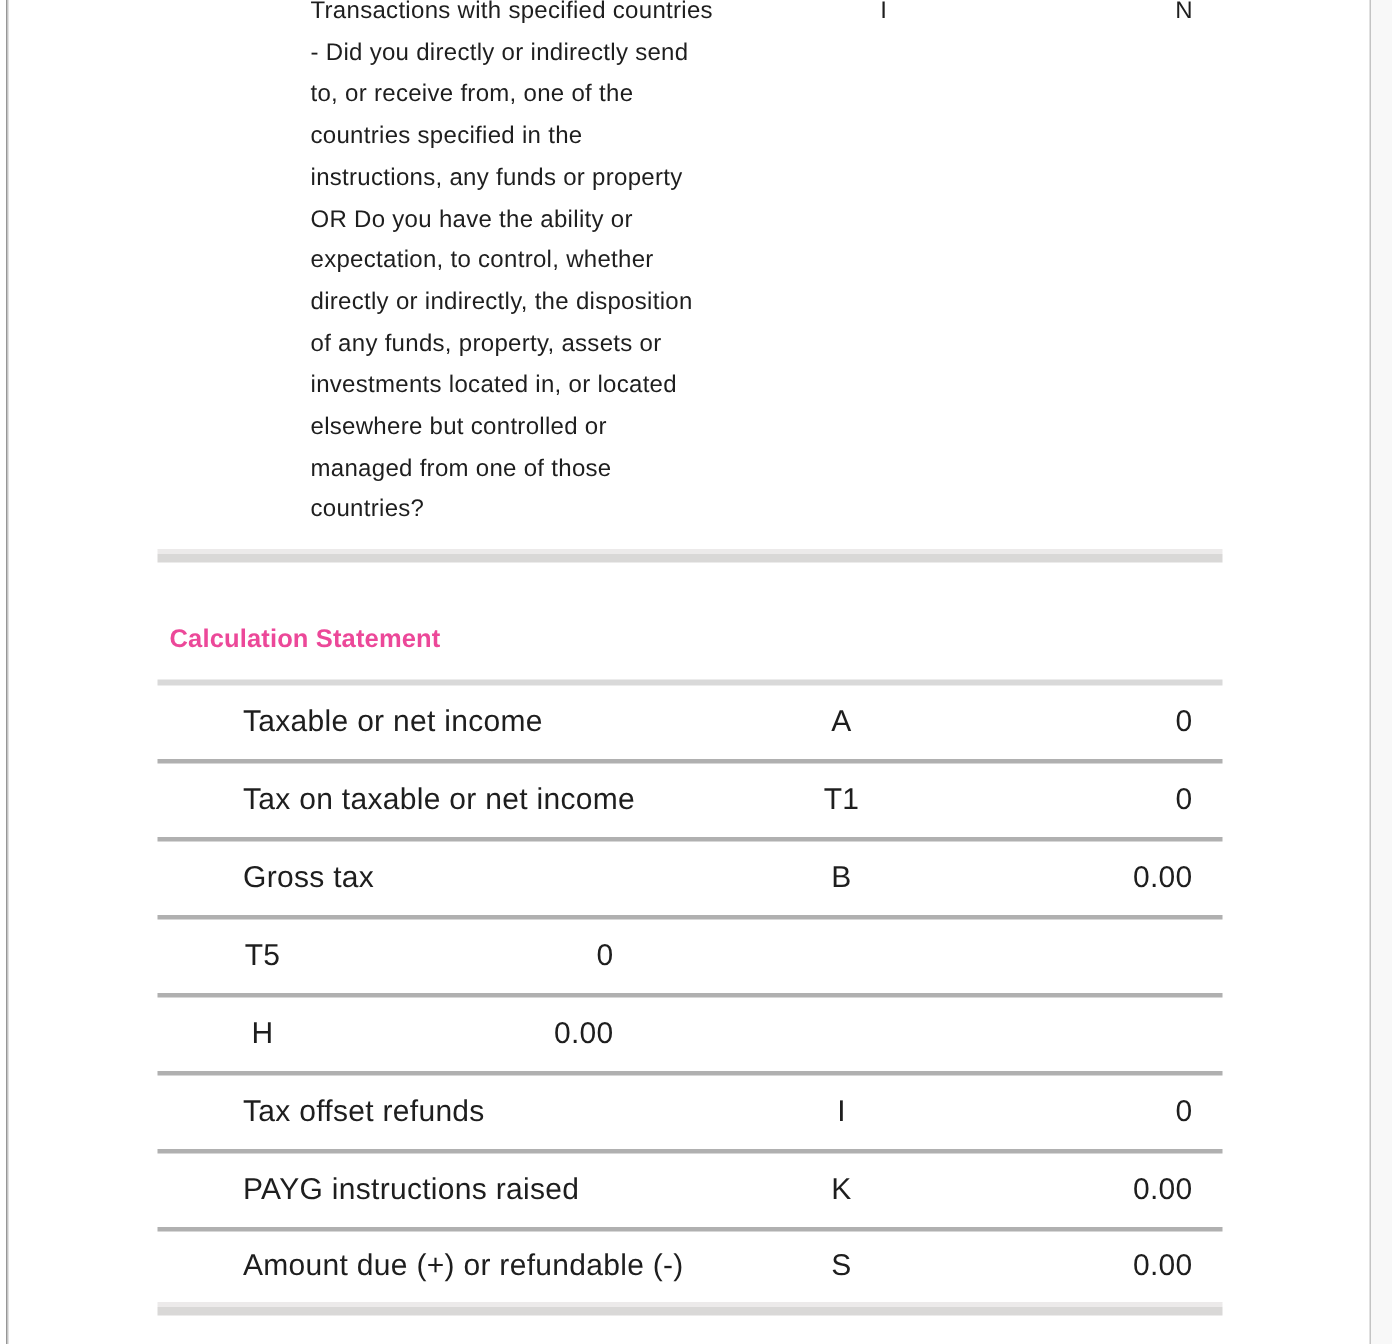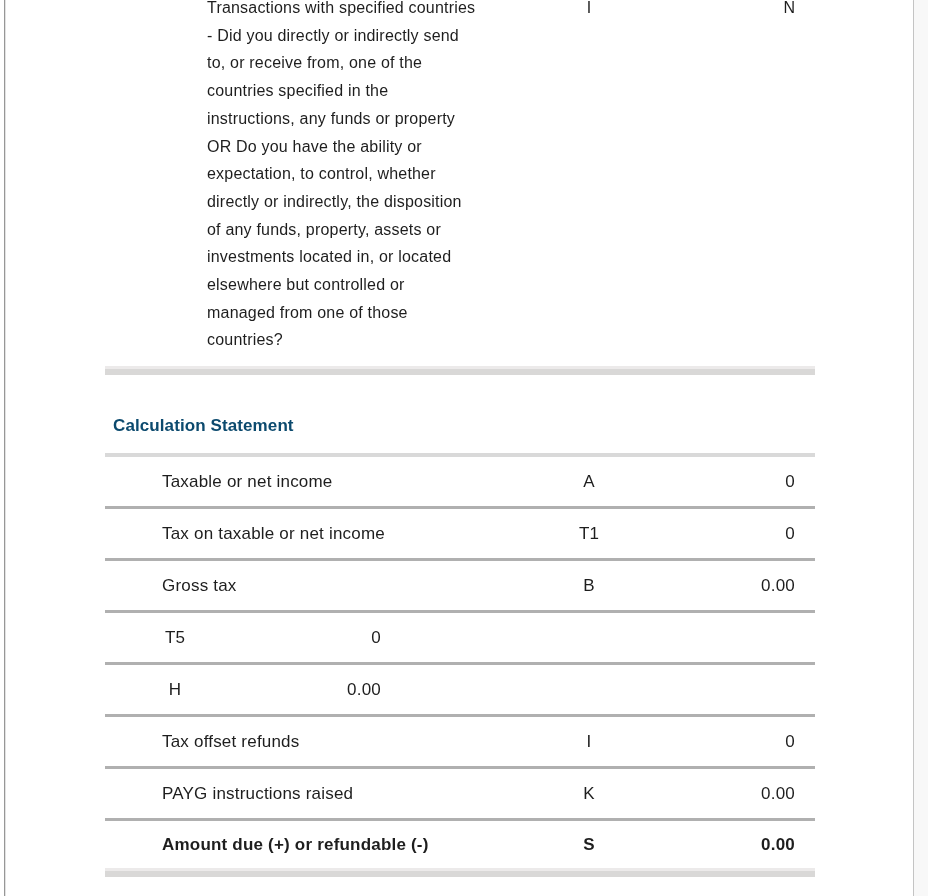--- a/index.html
+++ b/index.html
@@ -37,28 +37,28 @@
   .q-code  { width: 140px; text-align: center; font-size: 16px; line-height: 27.7px; }
   .q-value { width: 156px; text-align: right; padding-right: 20px; box-sizing: border-box;
              font-size: 16px; line-height: 27.7px; }
   .section-bar {
     height: 9px; margin-top: 12px;
     background: linear-gradient(to bottom, #eceaea 0%, #eceaea 35%, #d9d8d7 35%, #d9d8d7 100%);
   }
   .calc-heading {
     margin-top: 40px; padding-left: 8px;
     font-size: 17px; font-weight: bold; line-height: 22px;
-    letter-spacing: 0.1px; color: #0c4a6e;
+    letter-spacing: 0.1px; color: #ec4899;
   }
   .heading-divider { margin-top: 16px; height: 4px; background: #d9d9d9; }
   .t-row {
     display: flex; align-items: center; height: 49px;
-    border-bottom: 3px solid #b0b0b0; font-size: 17px; letter-spacing: 0.2px;
+    border-bottom: 3px solid #b0b0b0; font-size: 20px; letter-spacing: 0.2px; gap: 28px;
   }
-  .t-row.last { border-bottom: none; height: 47px; font-weight: bold; }
+  .t-row.last { border-bottom: none; height: 47px; }
   .t-label { flex: 1; padding-left: 57px; }
   .t-code  { width: 140px; text-align: center; }
   .t-value { width: 156px; text-align: right; padding-right: 20px; box-sizing: border-box; }
   .end-bar {
     height: 9px;
     background: linear-gradient(to bottom, #eceaea 0%, #eceaea 35%, #d9d8d7 35%, #d9d8d7 100%);
   }
 </style>
 </head>
 <body>

